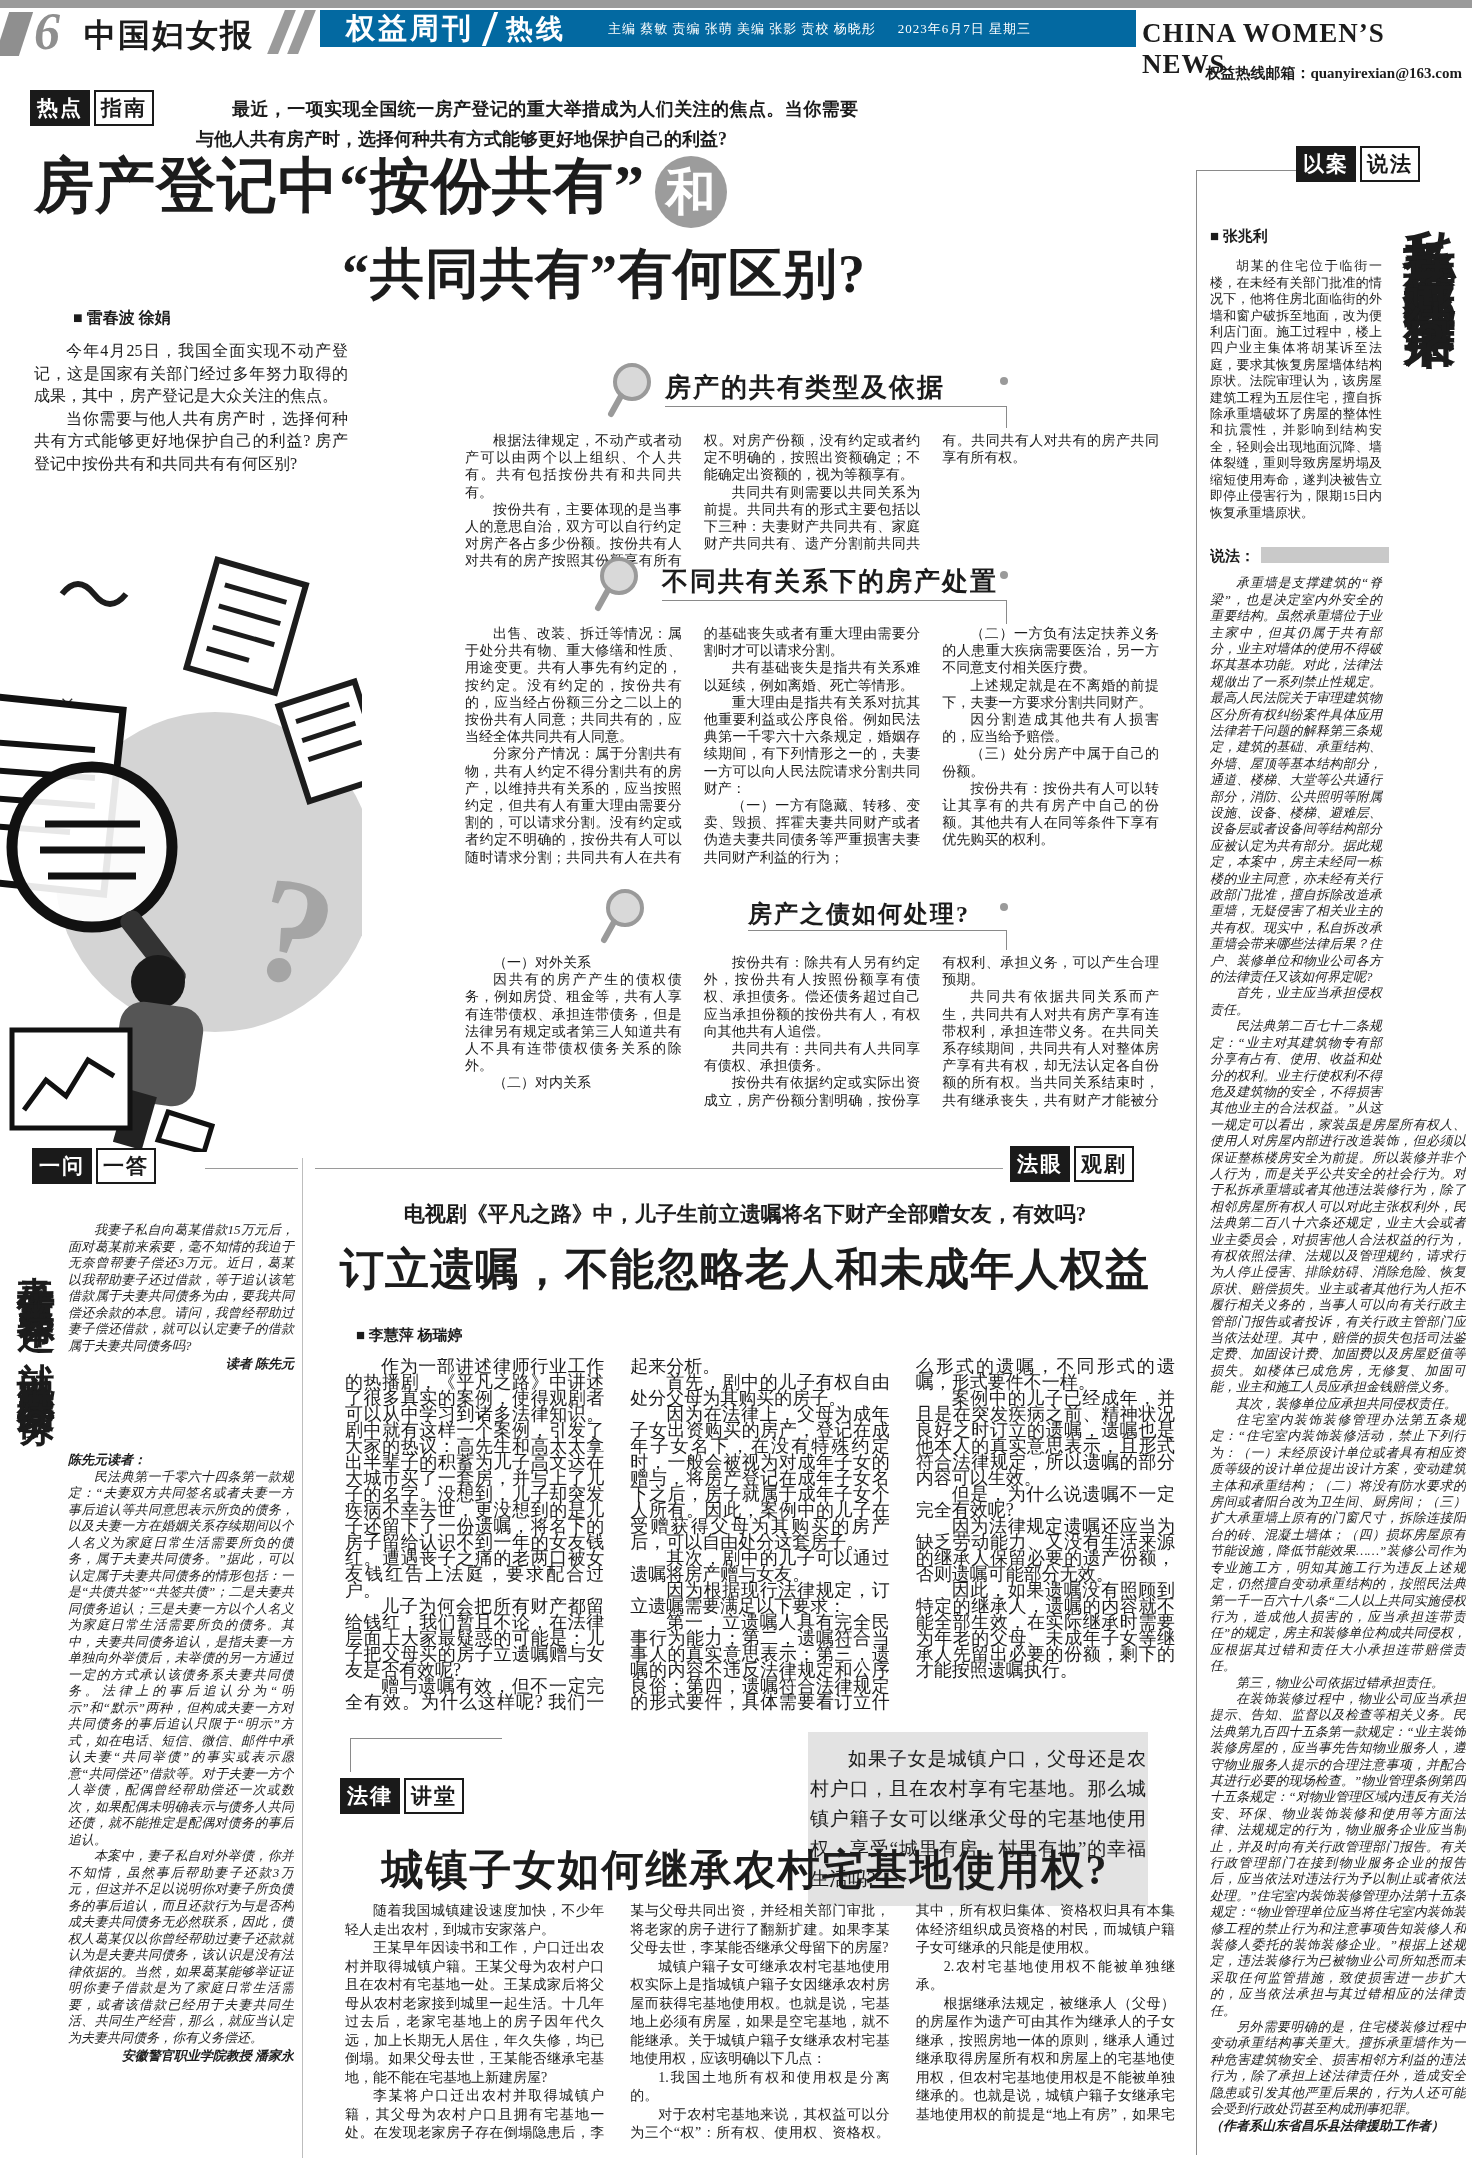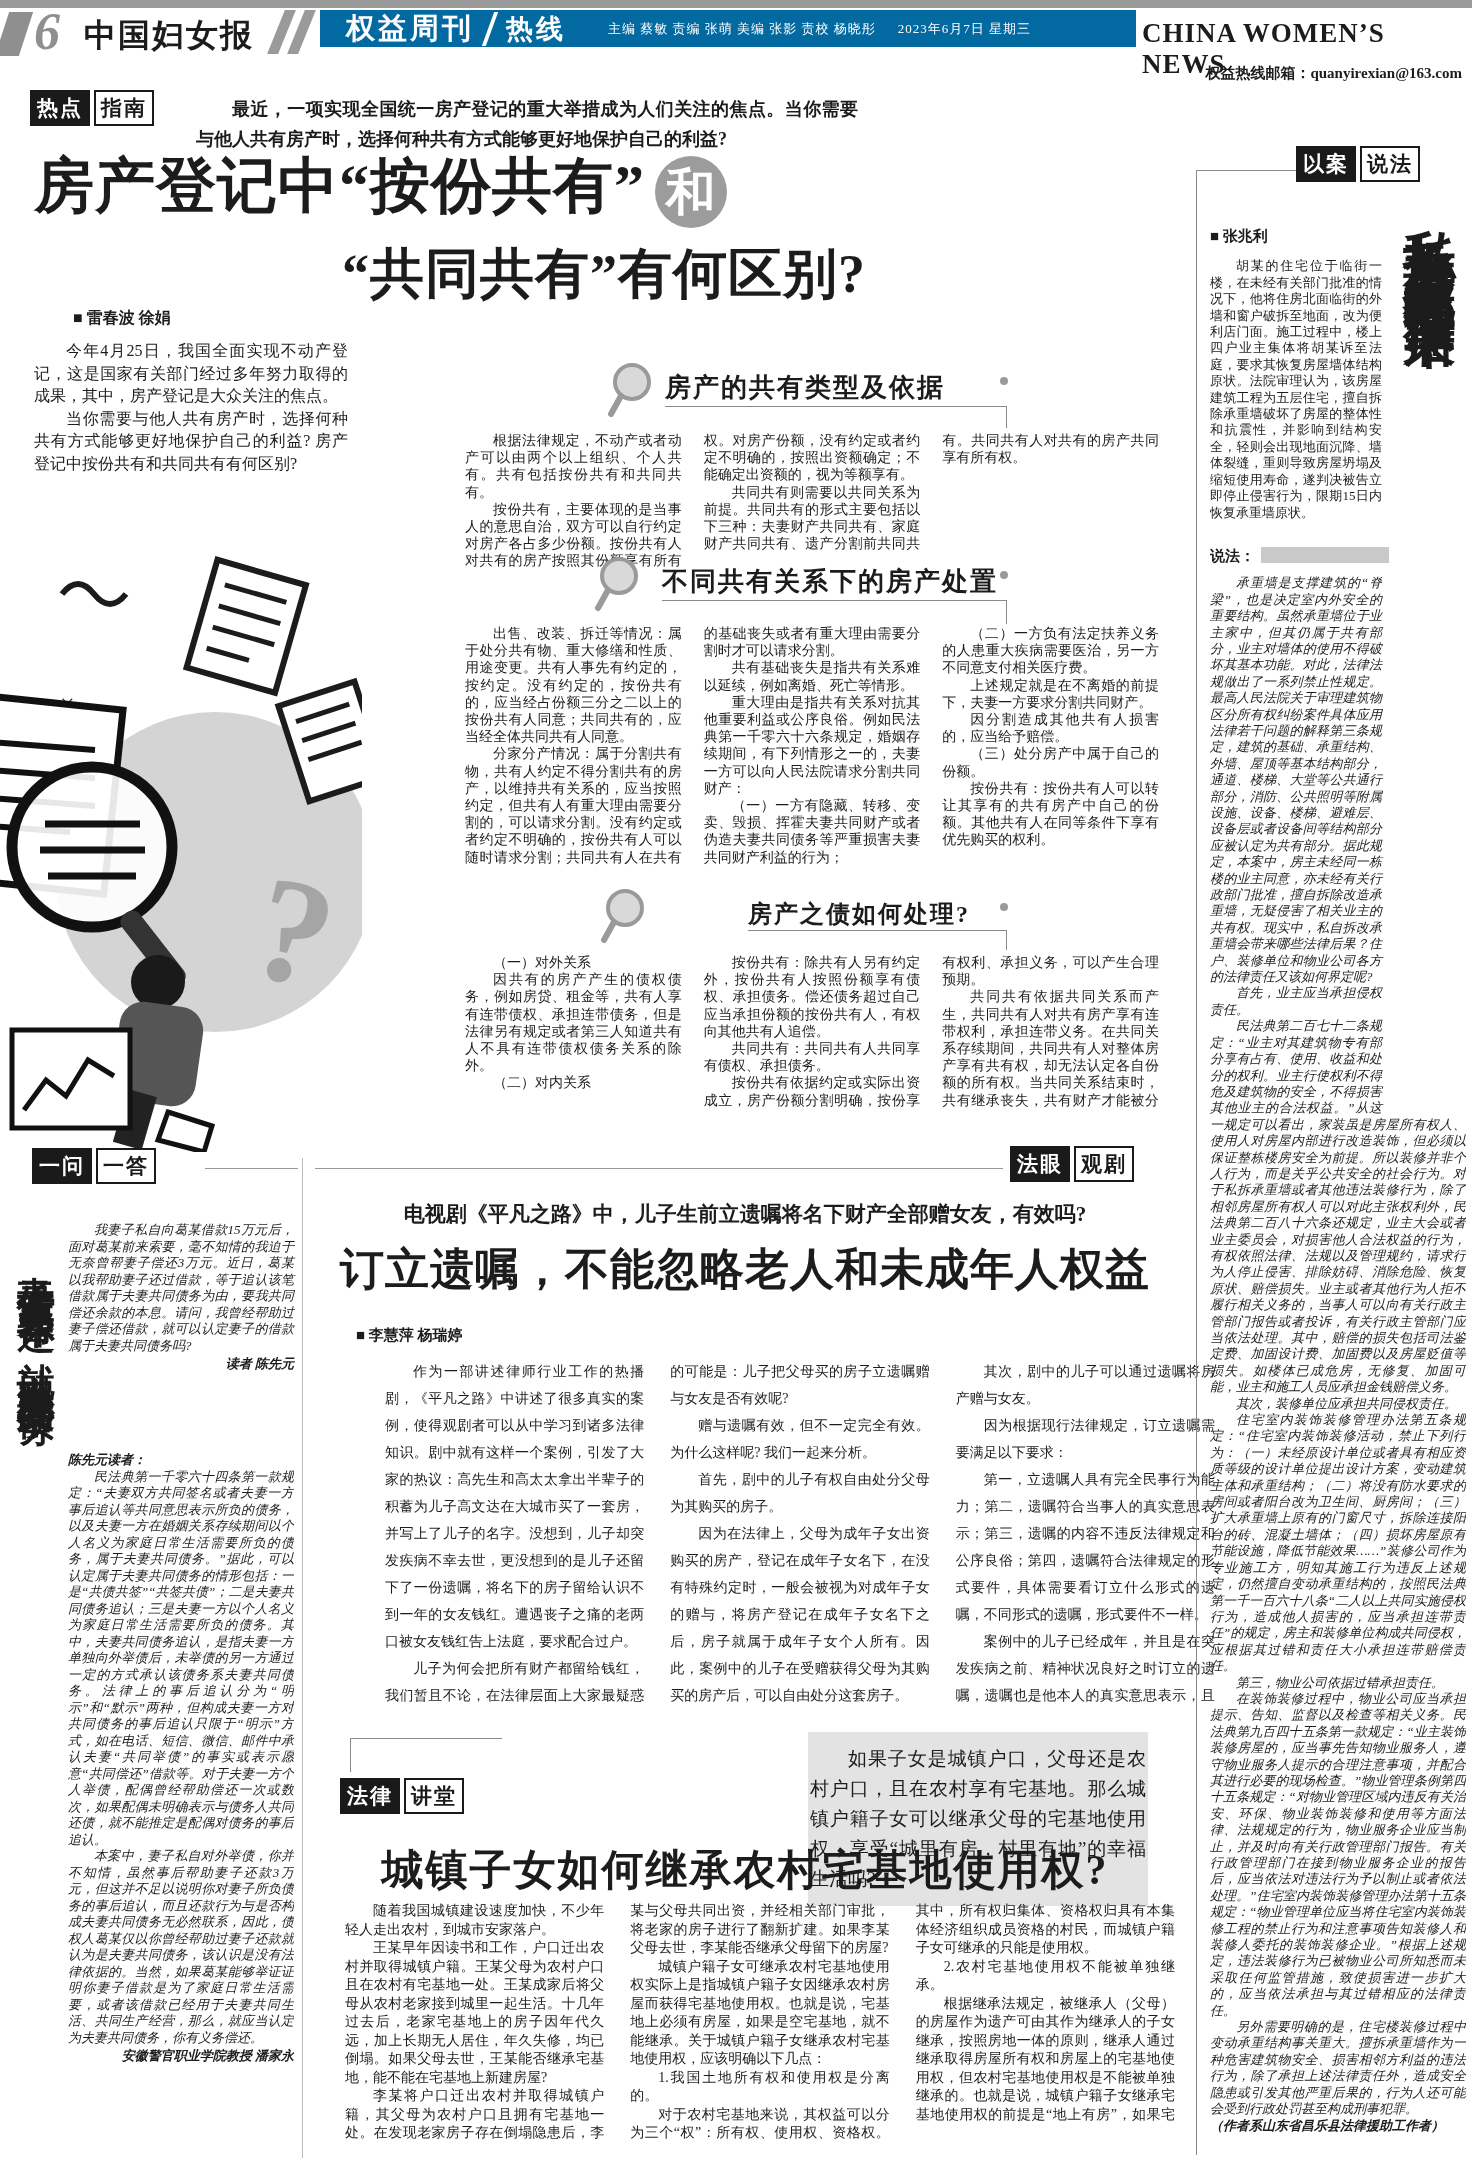--- a/index.html
+++ b/index.html
@@ -46,21 +46,21 @@
   
   .qa-vert{writing-mode:vertical-rl;font-size:38px;font-weight:900;letter-spacing:5px;line-height:56px;}
   .kai{font-style:italic;}
   .qa-q{font-size:13px;line-height:16.5px;}
   .sig{text-align:right;font-weight:bold;text-indent:0;margin-top:2px;}
   .vline{width:1px;background:#bdbdbd;}
   .hline{height:1px;background:#9a9a9a;}
   
   .drama-kicker{left:312px;top:1200px;width:866px;text-align:center;font-size:21px;font-weight:700;}
   .drama-hl{left:312px;top:1240px;width:866px;text-align:center;font-size:44px;font-weight:900;letter-spacing:1px;}
-  .drama-body{font-size:14px;line-height:27px;margin-left:40px;}
+  .drama-body{font-size:18px;line-height:16px;}
   
   .graybox{background:#e3e3e3;padding:12px 2px;font-size:19px;font-weight:400;line-height:30px;text-indent:2em;text-align:justify;}
   .lect-hl{left:312px;top:1842px;width:866px;text-align:center;font-size:42px;font-weight:900;letter-spacing:2px;}
   .lect-body{font-size:14px;line-height:18.5px;}
   
   .case-frame{left:1196px;top:170px;width:100px;height:1985px;border-left:1px solid #8a8a8a;}
   .case-topline{left:1196px;top:170px;width:102px;height:1px;background:#8a8a8a;}
   .case-flow{left:1210px;top:182px;width:256px;height:1972px;overflow:hidden;font-size:13px;line-height:16.4px;text-align:justify;}
   .case-vert{float:right;width:74px;height:900px;writing-mode:vertical-rl;font-size:52px;font-weight:900;
              letter-spacing:7px;line-height:74px;margin:6px 0 20px 10px;}

